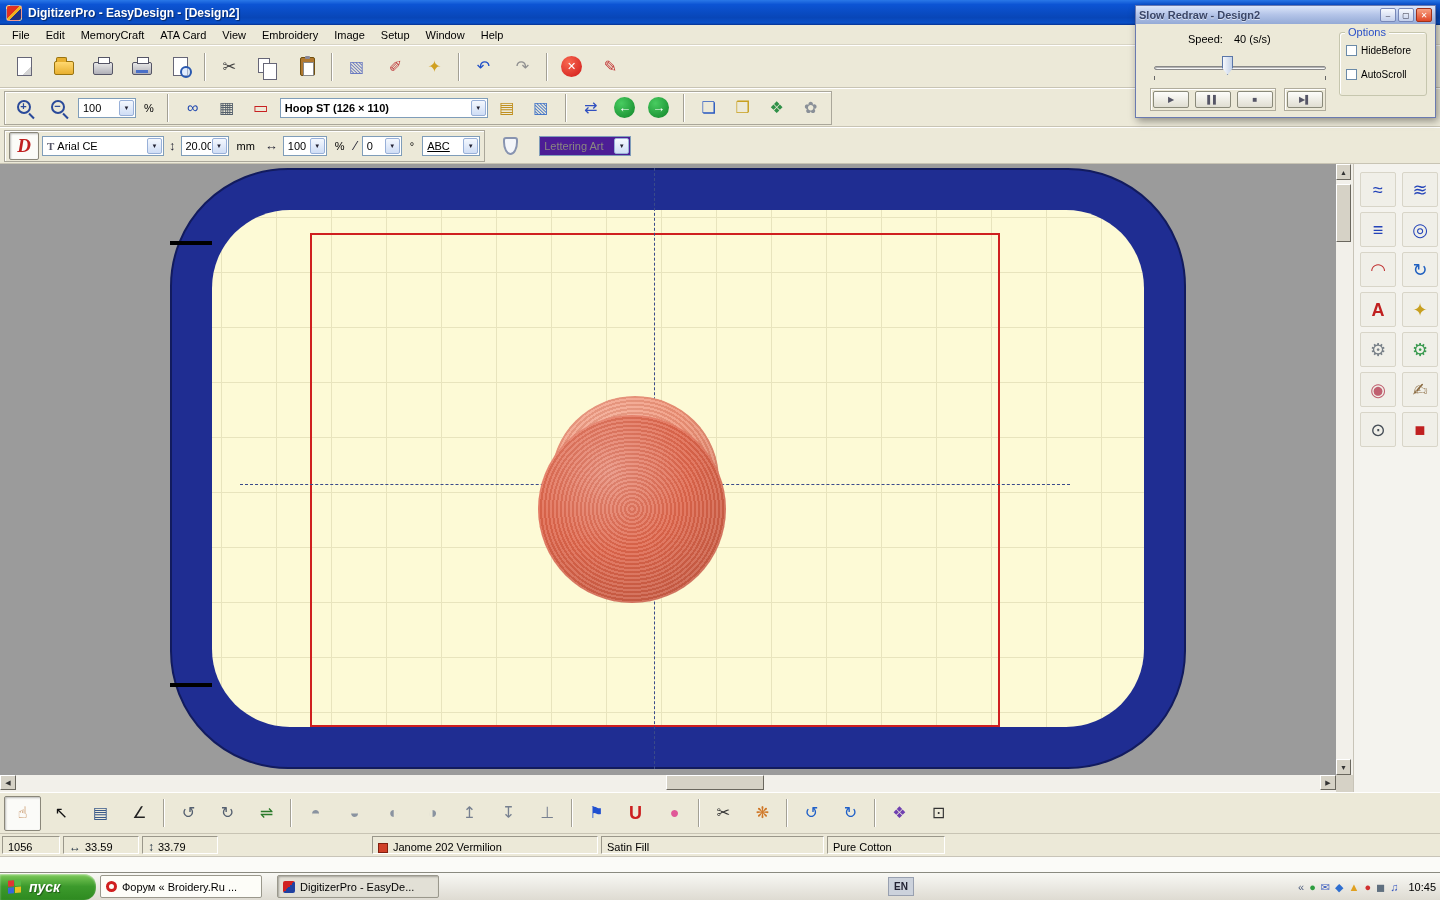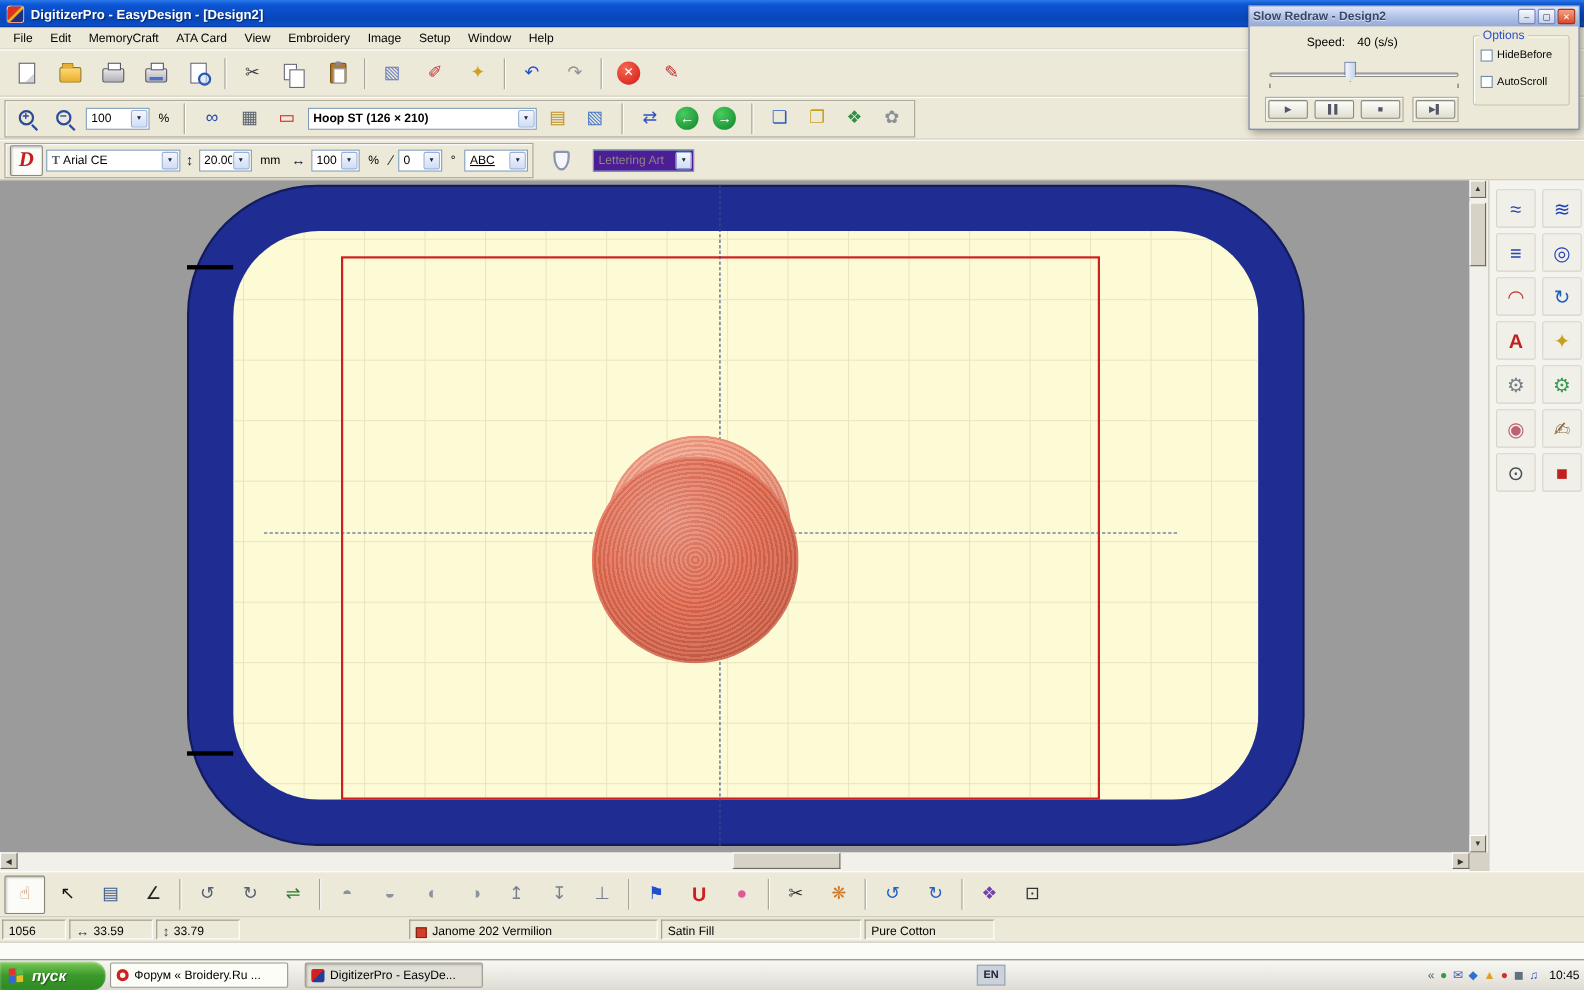--- a/index.html
+++ b/index.html
@@ -255,21 +255,21 @@
           <span class="glyph" style="color: rgb(32, 72, 176);">∞</span>
         </div>
         <div class="tb-btn">
           <span class="glyph" style="color: rgb(85, 96, 108);">▦</span>
         </div>
         <div class="tb-btn">
           <span class="glyph" style="color: rgb(200, 32, 32);">▭</span>
         </div>
       </div>
     <div class="xsel" style="width:208px;font-weight:bold">
-      <span class="val">Hoop ST (126 × 210)</span>
+      <span class="val">Hoop ST (126 × 110)</span>
       <span class="dd">▼</span>
     </div>
     <div class="tbgroup">
 
     <div class="tb-btn">
           <span class="glyph" style="color: rgb(192, 144, 32);">▤</span>
         </div>
         <div class="tb-btn">
           <span class="glyph" style="color: rgb(72, 120, 200);">▧</span>
         </div>
@@ -535,21 +535,21 @@
   </div>
   <div class="scell" style="width:76px">
     <span class="glyph">↕</span>
     <span>33.79</span>
   </div>
   <div style="width:148px"></div>
   <div class="scell" style="width:226px">
     <span class="chip" style="background-color: rgb(208, 64, 40);"></span>
     <span>Janome 202 Vermilion</span>
   </div>
-  <div class="scell" style="width:182px">
+  <div class="scell" style="width:223px">
     <span>Satin Fill</span>
   </div>
   <div class="scell" style="width:118px">
     <span>Pure Cotton</span>
   </div>
 </div>
 <div id="whitestrip"></div>
 
 <div id="taskbar">
   <div id="start">

